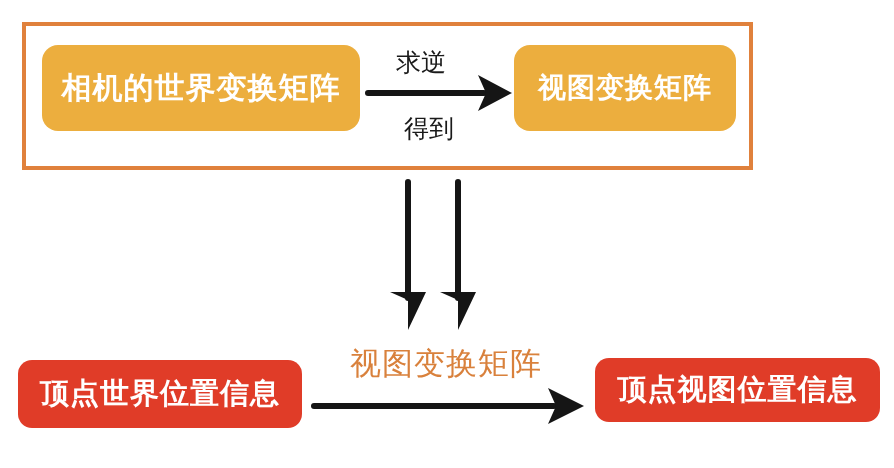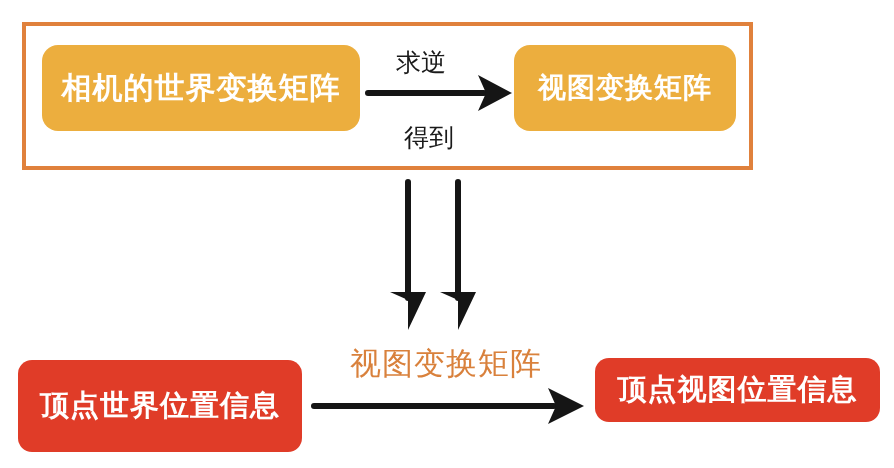--- a/index.html
+++ b/index.html
@@ -54,21 +54,21 @@
 
   #node-camera-world-matrix {
     left: 42px;  top: 45px;  width: 318px; height: 86px;
     font-size: 30px;
   }
   #node-view-matrix {
     left: 514px; top: 45px;  width: 222px; height: 86px;
     font-size: 28px;
   }
   #node-vertex-world-pos {
-    left: 18px;  top: 360px; width: 284px; height: 92px;
+    left: 18px;  top: 360px; width: 284px; height: 68px;
     font-size: 29px;
   }
   #node-vertex-view-pos {
     left: 595px; top: 358px; width: 285px; height: 64px;
     font-size: 29px;
   }
 
   
   .arrow-svg {
     position: absolute;
@@ -82,21 +82,21 @@
   
   .edge-label {
     position: absolute;
     color: #1a1a1a;
     font-size: 25px;
     font-weight: normal;
     white-space: nowrap;
     user-select: none;
   }
   #label-invert  { left: 396px; top: 46px; }
-  #label-obtain  { left: 404px; top: 112px; margin-top: 9px; }
+  #label-obtain  { left: 404px; top: 112px; }
 
   #label-view-matrix-mid {
     position: absolute;
     left: 350px; top: 343px;
     color: #D9813C;
     font-size: 31px;
     font-weight: normal;
     letter-spacing: 1px;
     white-space: nowrap;
     user-select: none;

